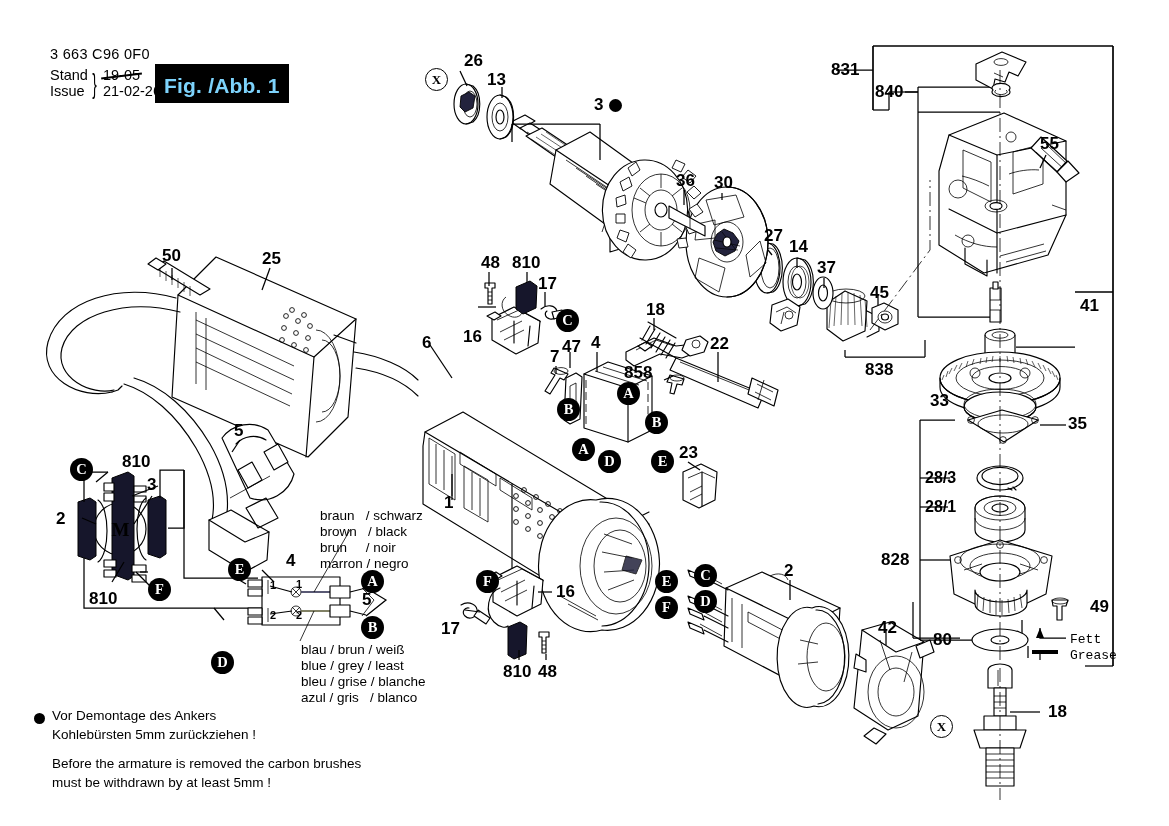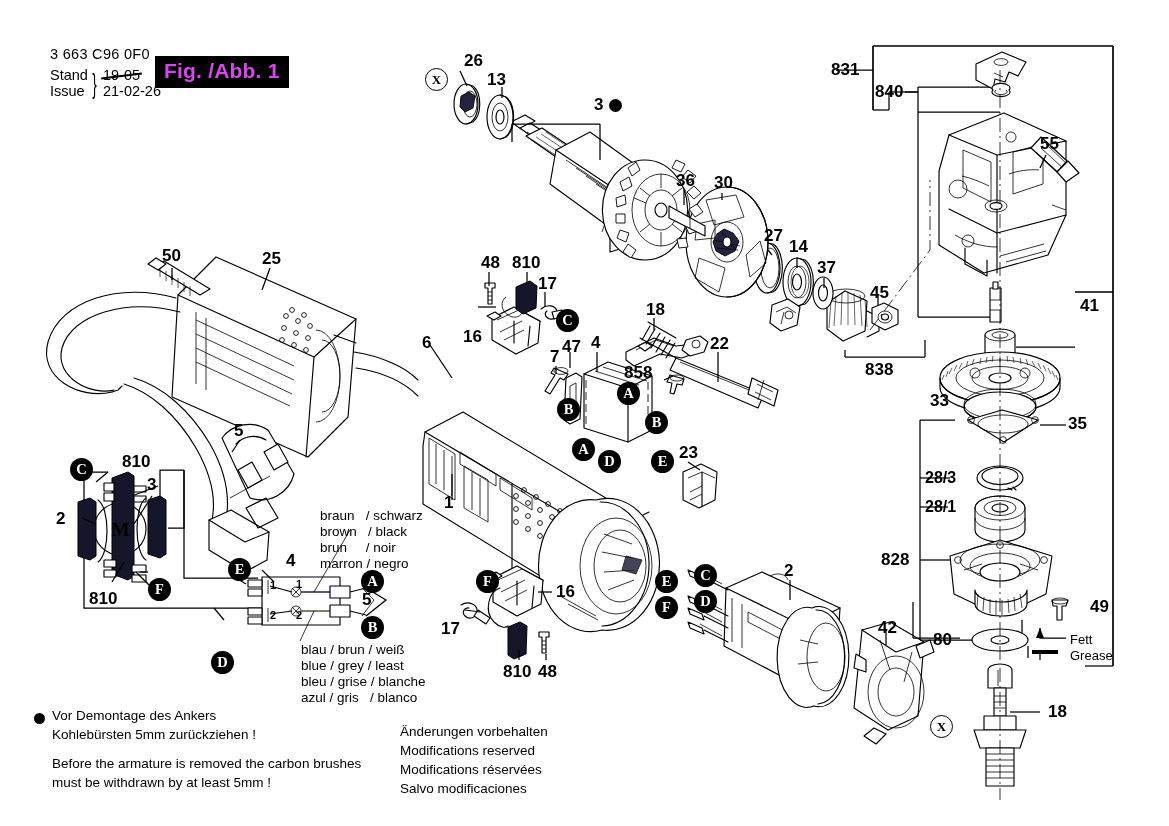--- a/index.html
+++ b/index.html
@@ -13,22 +13,22 @@
   
   .hdr{position:absolute;left:50px;top:46px;}
   .hdr .code{font-size:14.5px;letter-spacing:.3px;font-weight:400;}
   .hdr .rows{margin-top:5px;display:flex;align-items:center;}
   .hdr .lbls{font-size:14.5px;line-height:16px;}
   .hdr .brace{font-size:21px;line-height:15px;margin:0 5px 0 3px;transform:scaleX(.65) scaleY(1.28);}
   .hdr .dates{font-size:14.5px;line-height:16px;position:relative;}
   .hdr .d1{position:relative;display:inline-block;}
   .hdr .d1::after{content:"";position:absolute;left:-2px;right:-2px;top:52%;height:1.6px;background:#000;
      transform:rotate(-7deg);}
-  .figbox{position:absolute;left:155px;top:56px;background:#000;color:#d946ef;
-     font-size:21px;font-weight:bold;padding:3px 9px 5px 9px;letter-spacing:.2px;}
+  .figbox{position:absolute;left:155px;top:64px;background:#000;color:#7dd3fc;
+     font-size:21px;font-weight:bold;padding:10px 9px 5px 9px;letter-spacing:.2px;}
 
   
   .num{position:absolute;font-size:17px;font-weight:bold;white-space:nowrap;line-height:1;}
   .num.sm{font-size:16px;}
   .txt{position:absolute;font-size:13.5px;line-height:16.5px;white-space:pre;}
   .txt.b{font-weight:bold;}
 
   
   .cir{position:absolute;width:23px;height:23px;border-radius:50%;background:#000;color:#fff;
      font-size:14.5px;font-weight:bold;display:flex;align-items:center;justify-content:center;
@@ -37,21 +37,21 @@
   .cirx{position:absolute;width:21px;height:21px;border-radius:50%;border:1.4px solid #000;background:#fff;
      color:#000;font-size:13px;font-weight:bold;display:flex;align-items:center;justify-content:center;
      font-family:"Liberation Serif",serif;}
   
   .dot{position:absolute;width:13px;height:13px;border-radius:50%;background:#000;}
 
   .note{position:absolute;}
   .note .line{font-size:13.5px;line-height:19px;white-space:nowrap;}
   .notebullet{position:absolute;width:11px;height:11px;border-radius:50%;background:#000;}
 
-  .grease{position:absolute;font-size:13px;line-height:16px;}
+  .grease{position:absolute;font-size:13px;line-height:16px;font-family:Liberation Mono, monospace;}
 </style>
 </head>
 <body>
 
 <div id="sheet">
 
   <div class="hdr">
     <div class="code">3 663 C96 0F0</div>
     <div class="rows">
       <div class="lbls">
@@ -788,26 +788,20 @@
 
   <div class="notebullet" style="left:34px;top:713px"></div>
   <div class="note" style="left:52px;top:706px">
     <div class="line">Vor Demontage des Ankers</div>
     <div class="line">Kohlebürsten 5mm zurückziehen !</div>
     <div class="line" style="height:10px">&nbsp;</div>
     <div class="line">Before the armature is removed the carbon brushes</div>
     <div class="line">must be withdrawn by at least 5mm !</div>
   </div>
 
-  <div class="note" style="left:400px;top:722px">
-    <div class="line">Änderungen vorbehalten</div>
-    <div class="line">Modifications reserved</div>
-    <div class="line">Modifications réservées</div>
-    <div class="line">Salvo modificaciones</div>
-  </div>
 
   <div class="grease" style="left:1070px;top:632px">Fett</div>
   <div class="grease" style="left:1070px;top:648px">Grease</div>
   <svg class="layer" viewBox="0 0 1169 826">
     <path class="lead" d="M1066 638 H1040 V628"></path>
     <path d="M1040 628 L1036 638 L1044 638 Z" fill="#000"></path>
     <path class="lead" d="M1040 650 V660"></path>
     <rect x="1032" y="650" width="26" height="4" fill="#000"></rect>
     <path class="lead" d="M1028 646 V658"></path>
   </svg>

